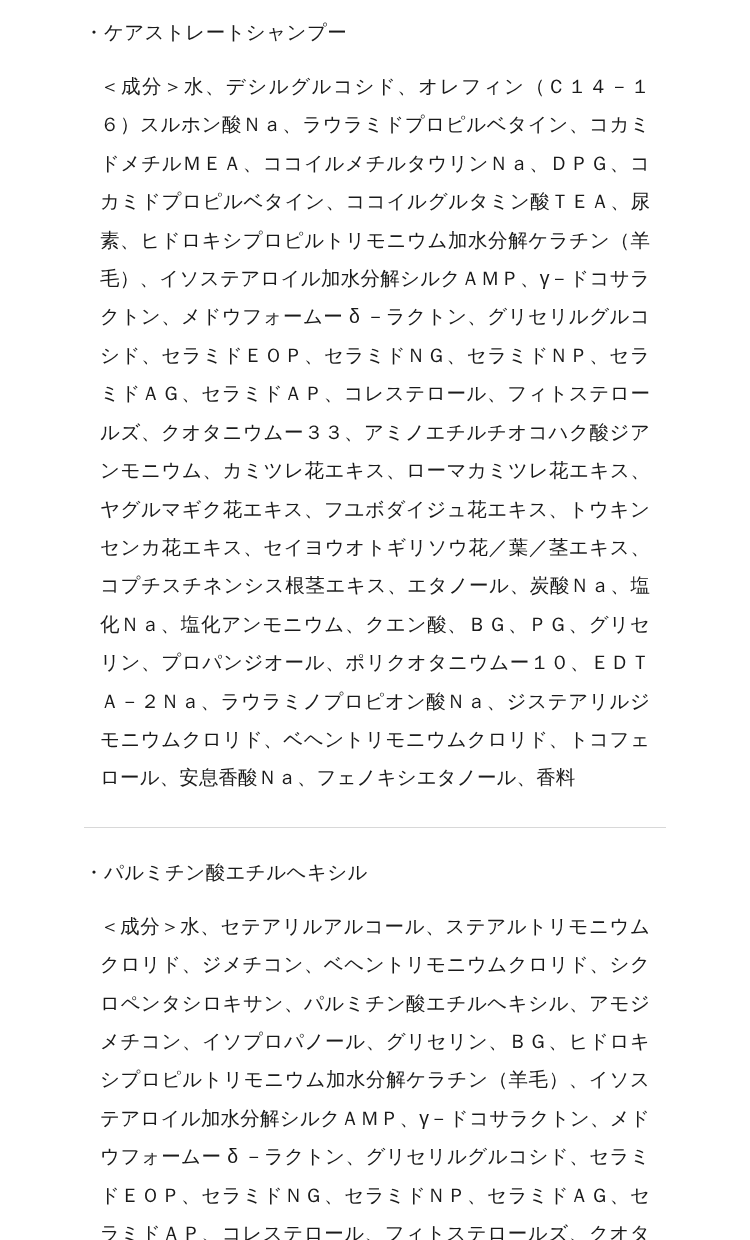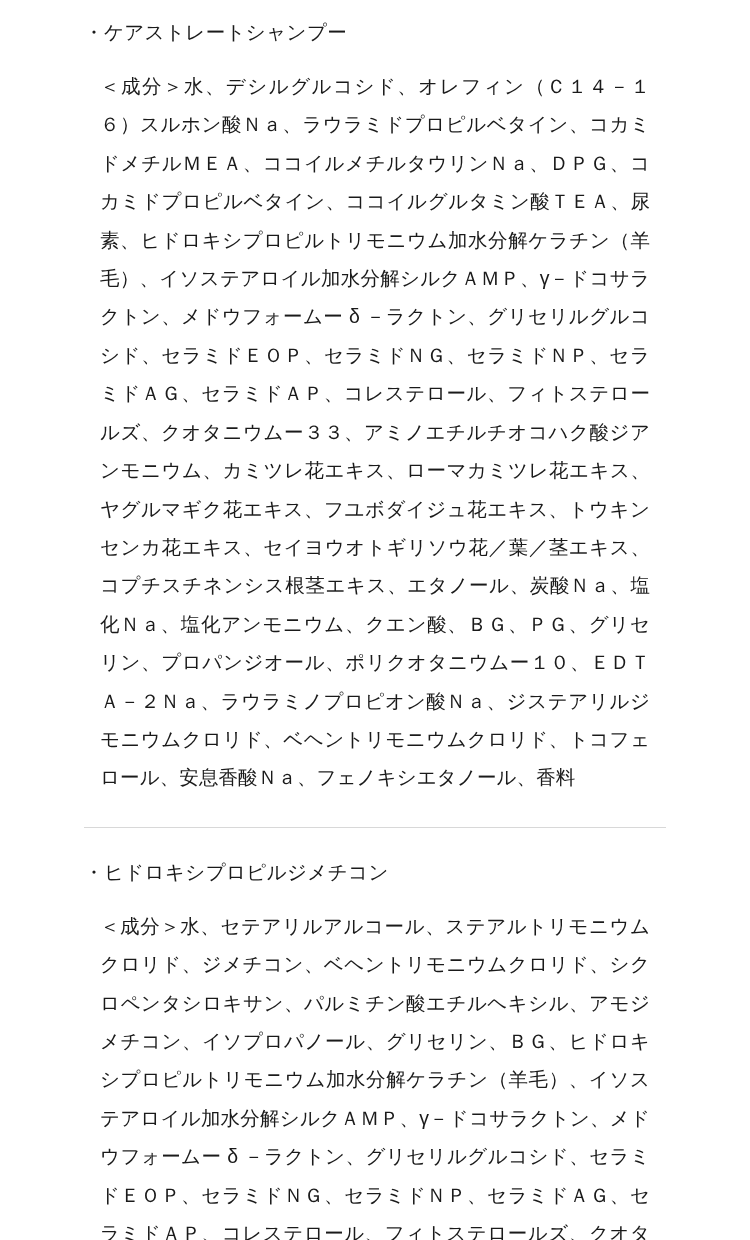--- a/index.html
+++ b/index.html
@@ -55,17 +55,17 @@
 <div class="page">
 
   <section class="section">
     <h2 class="section-title">・ケアストレートシャンプー</h2>
     <p class="ingredients">＜成分＞水、デシルグルコシド、オレフィン（Ｃ１４－１６）スルホン酸Ｎａ、ラウラミドプロピルベタイン、コカミドメチルＭＥＡ、ココイルメチルタウリンＮａ、ＤＰＧ、コカミドプロピルベタイン、ココイルグルタミン酸ＴＥＡ、尿素、ヒドロキシプロピルトリモニウム加水分解ケラチン（羊毛）、イソステアロイル加水分解シルクＡＭＰ、γ－ドコサラクトン、メドウフォームー δ －ラクトン、グリセリルグルコシド、セラミドＥＯＰ、セラミドＮＧ、セラミドＮＰ、セラミドＡＧ、セラミドＡＰ、コレステロール、フィトステロールズ、クオタニウムー３３、アミノエチルチオコハク酸ジアンモニウム、カミツレ花エキス、ローマカミツレ花エキス、ヤグルマギク花エキス、フユボダイジュ花エキス、トウキンセンカ花エキス、セイヨウオトギリソウ花／葉／茎エキス、コプチスチネンシス根茎エキス、エタノール、炭酸Ｎａ、塩化Ｎａ、塩化アンモニウム、クエン酸、ＢＧ、ＰＧ、グリセリン、プロパンジオール、ポリクオタニウムー１０、ＥＤＴＡ－２Ｎａ、ラウラミノプロピオン酸Ｎａ、ジステアリルジモニウムクロリド、ベヘントリモニウムクロリド、トコフェロール、安息香酸Ｎａ、フェノキシエタノール、香料</p>
   </section>
 
   <hr class="divider">
 
   <section class="section">
-    <h2 class="section-title">・ヒドロキシプロピルジメチコン</h2>
+    <h2 class="section-title">・パルミチン酸エチルヘキシル</h2>
     <p class="ingredients">＜成分＞水、セテアリルアルコール、ステアルトリモニウムクロリド、ジメチコン、ベヘントリモニウムクロリド、シクロペンタシロキサン、パルミチン酸エチルヘキシル、アモジメチコン、イソプロパノール、グリセリン、ＢＧ、ヒドロキシプロピルトリモニウム加水分解ケラチン（羊毛）、イソステアロイル加水分解シルクＡＭＰ、γ－ドコサラクトン、メドウフォームー δ －ラクトン、グリセリルグルコシド、セラミドＥＯＰ、セラミドＮＧ、セラミドＮＰ、セラミドＡＧ、セラミドＡＰ、コレステロール、フィトステロールズ、クオタニウムー３３、アミノエチルチオコハク酸ジアンモニウム、カミツレ花エキス、ローマカミツレ花エキス、ヤグルマギク花エキス、フユボダイジュ花エキス、トウキンセンカ花エキス、セイヨウオトギリソウ花／葉／茎エキス、グリチルリチン酸２Ｋ、（ＰＥＧ－４０／ＰＰＧ－８メチルアミノプロピル／ヒドロキシプロピルジメチコン）コポリマー、ラウレスー４、ラウレスー２３、ジステアリルジモニウムクロリド、ステアリン酸ＰＥＧ－５５、ポリクオタニウムー１０、ラウラミノプロピオン酸Ｎａ、乳酸、クエン酸、塩化アンモニウム、エタノール、ＤＰＧ、ＰＧ、プロパンジオール、トコフェロール、安息香酸Ｎａ、フェノキシエタノール、香料</p>
   </section>
 
 </div>
 
 </body></html>

